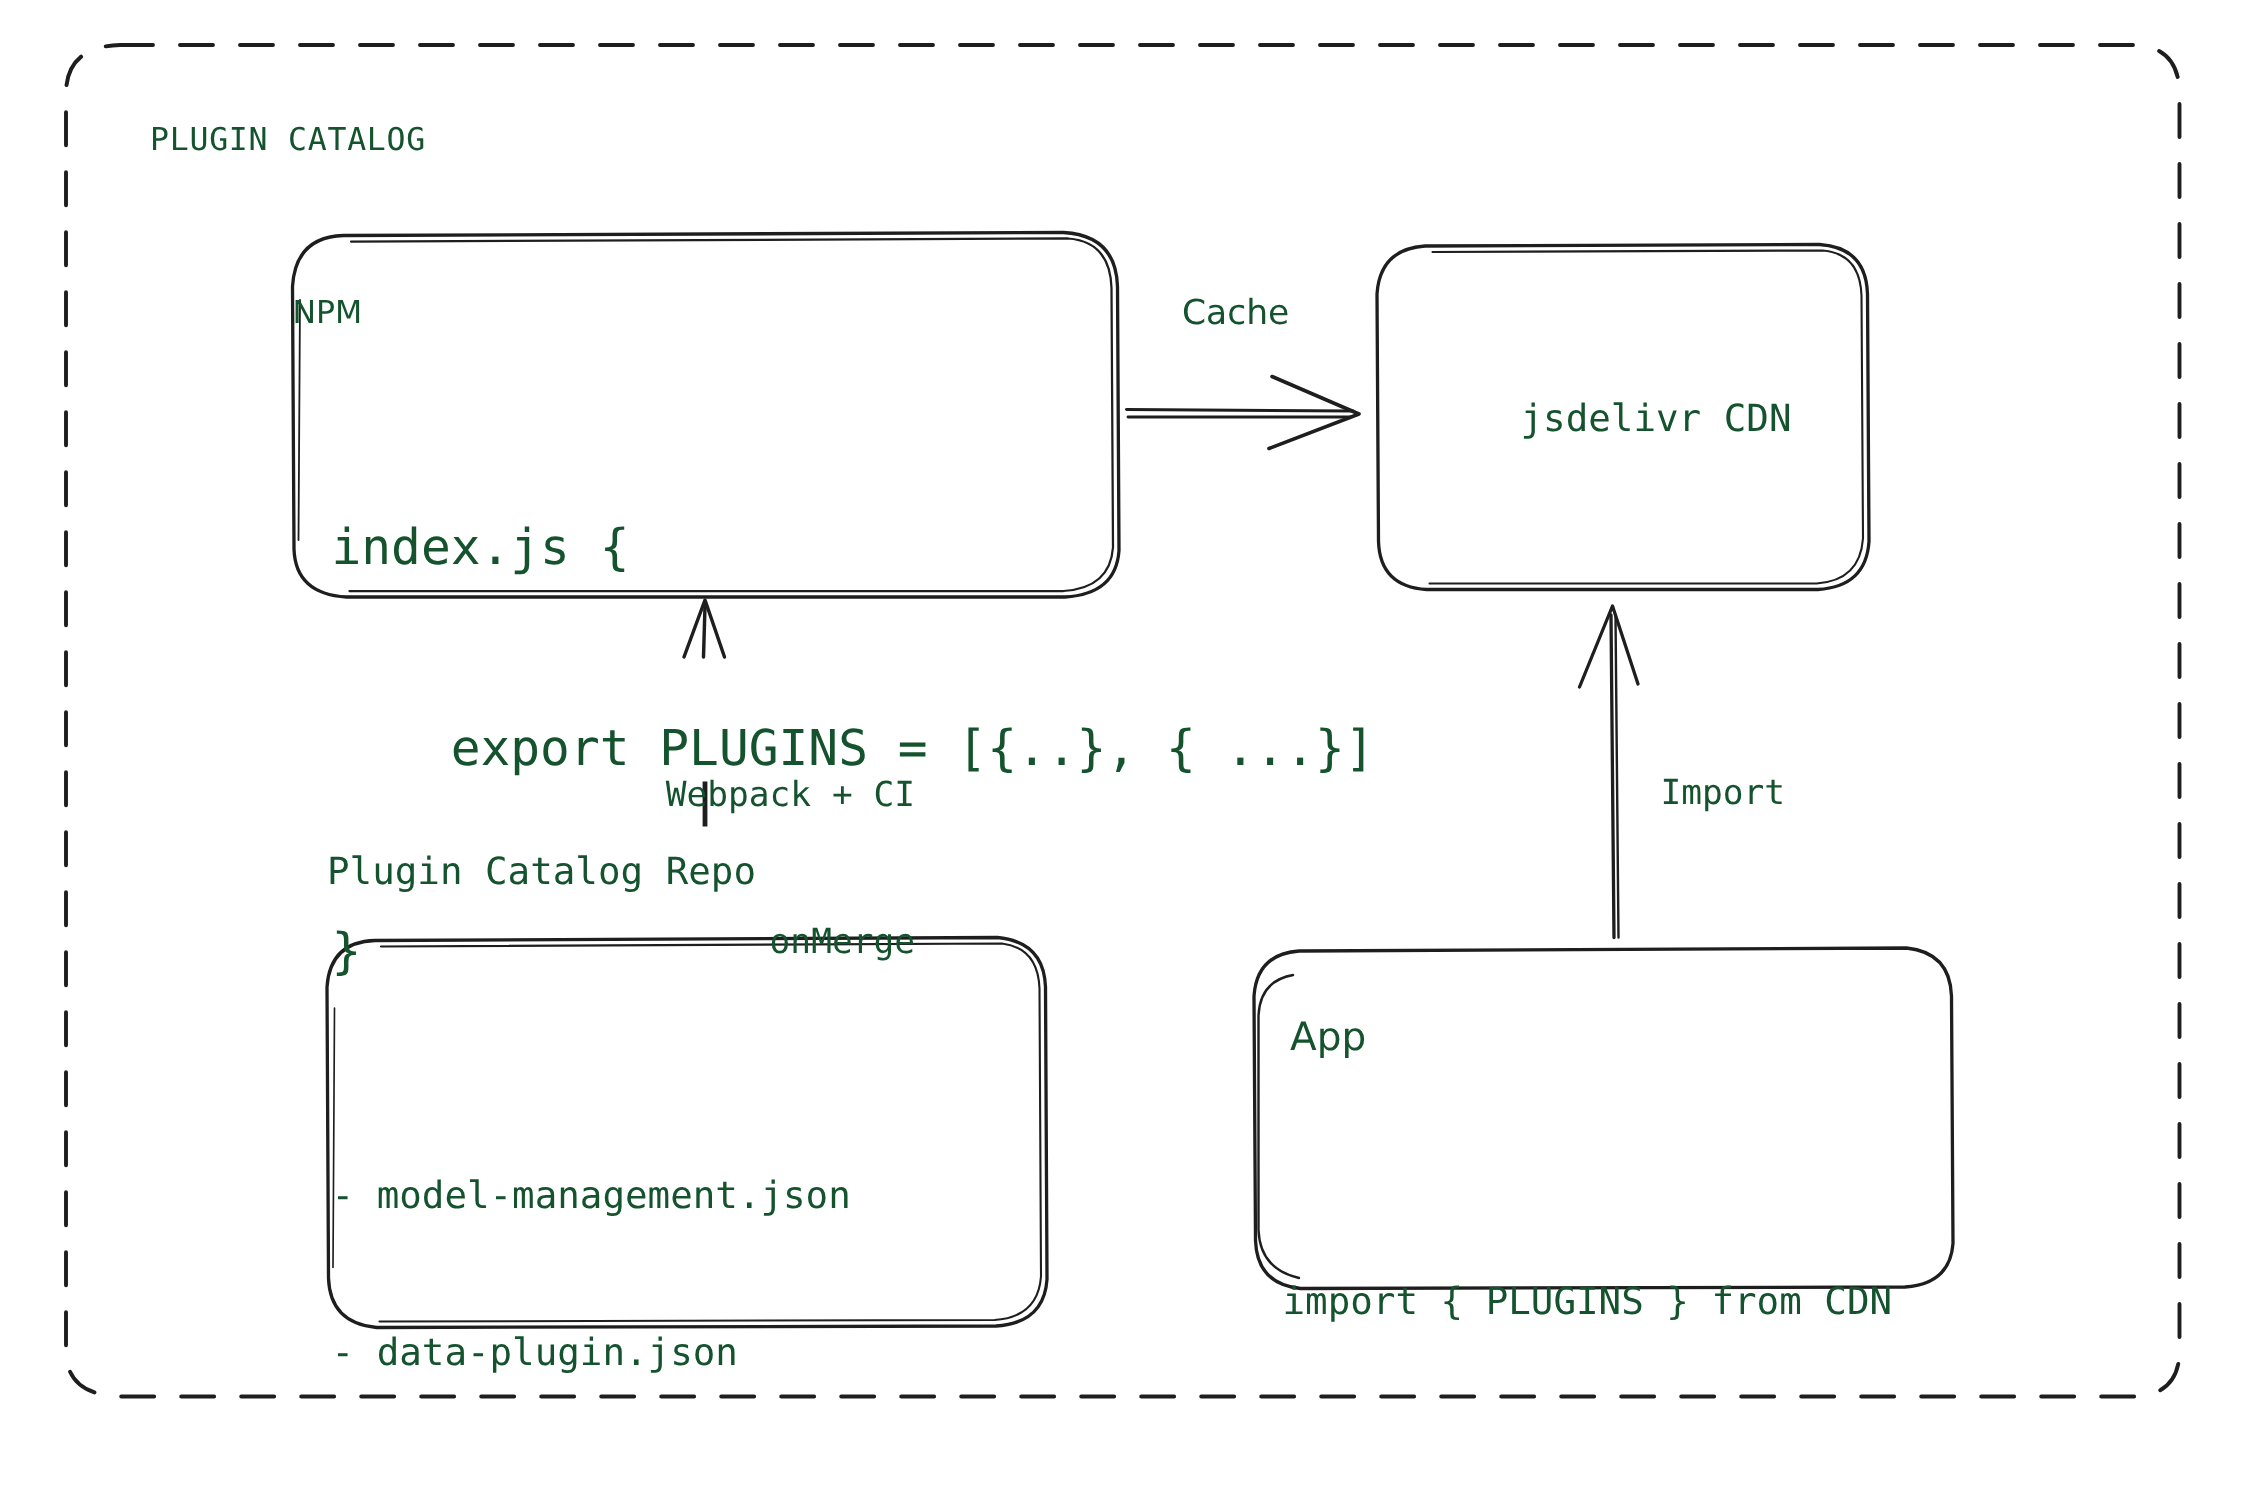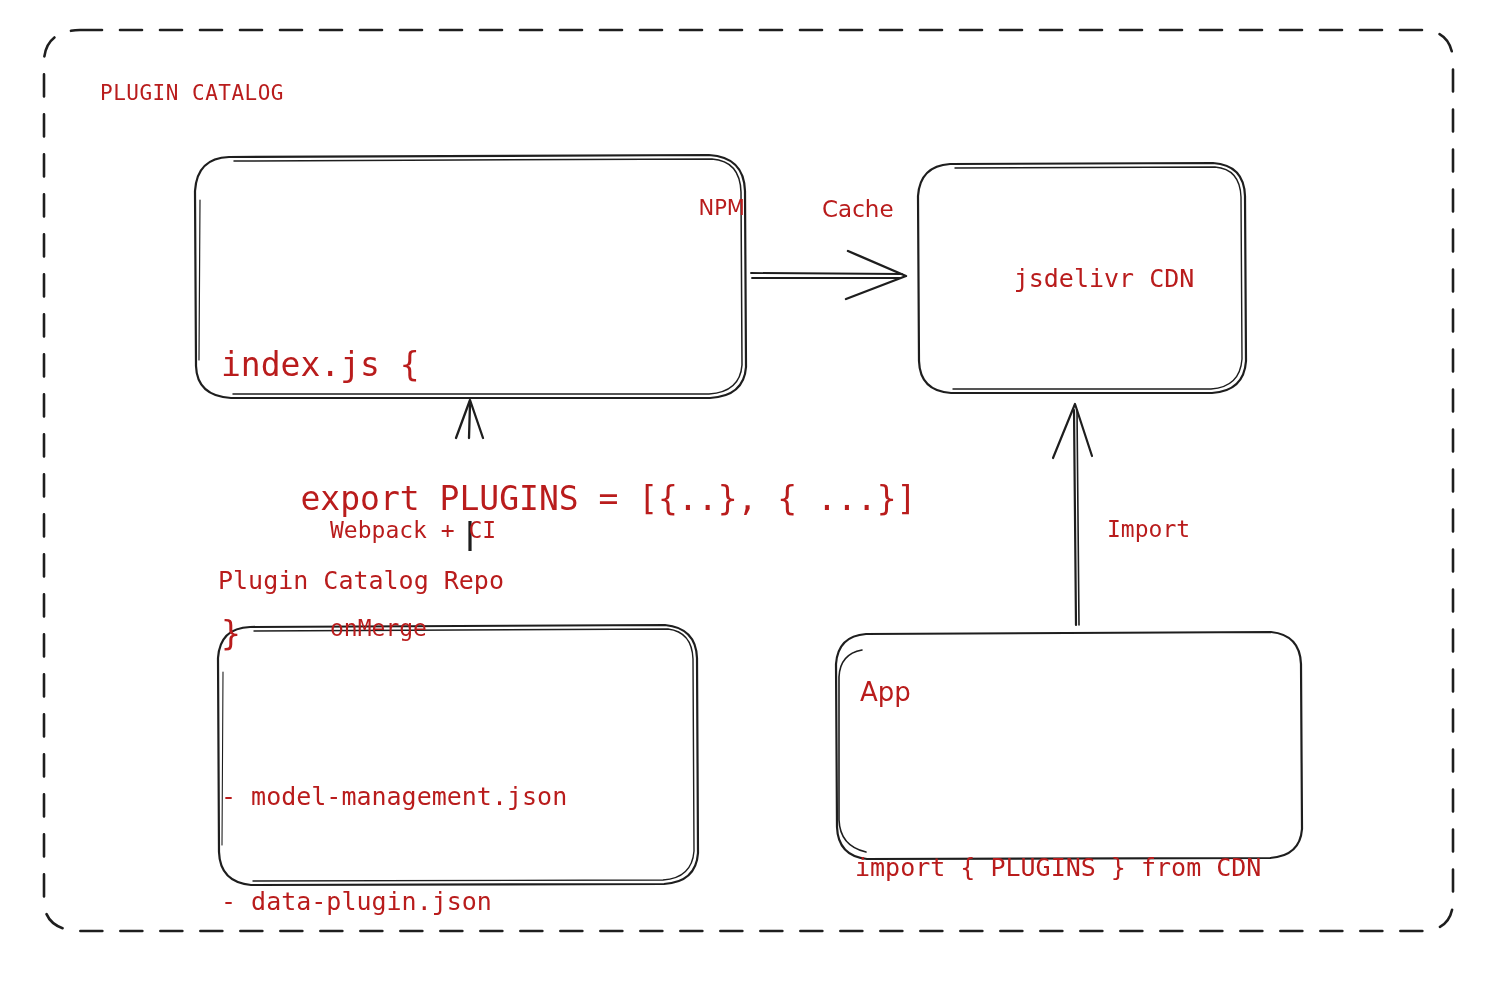--- a/index.html
+++ b/index.html
@@ -20,40 +20,40 @@
     position: absolute;
     left: 0;
     top: 0;
     width: 1506px;
     height: 1002px;
     pointer-events: none;
   }
   .txt {
     position: absolute;
     font-family: "DejaVu Sans Mono", monospace;
-    color: #b91c1c;
+    color: #14532d;
     white-space: pre;
     line-height: 1.0;
   }
   .sans {
     font-family: "DejaVu Sans", sans-serif;
   }
   
   #group-title {
     left: 100px;
     top: 83px;
     font-size: 21px;
     letter-spacing: 0.5px;
   }
   
   #npm-title {
     left: 195px;
     top: 198px;
     width: 550px;
-    text-align: right;
+    text-align: left;
     font-size: 21px;
   }
   #npm-code {
     left: 221px;
     top: 253px;
     font-size: 33px;
     line-height: 1.36;
   }
   
   #cdn-title {
@@ -61,21 +61,21 @@
     top: 266px;
     width: 372px;
     text-align: center;
     font-size: 25px;
   }
   
   #edge-build {
     left: 330px;
     top: 449px;
     width: 280px;
-    text-align: left;
+    text-align: right;
     font-size: 23px;
     line-height: 1.42;
   }
   
   #repo-label {
     left: 218px;
     top: 568px;
     width: 480px;
     text-align: left;
     font-size: 25px;
@@ -85,21 +85,20 @@
     left: 221px;
     top: 709px;
     font-size: 25px;
     line-height: 1.40;
   }
   
   #edge-cache {
     left: 788px;
     top: 198px;
     font-size: 23px;
-    margin-left: 34px;
   }
   
   #edge-import {
     left: 1107px;
     top: 518px;
     font-size: 23px;
   }
   
   #app-title {
     left: 860px;

